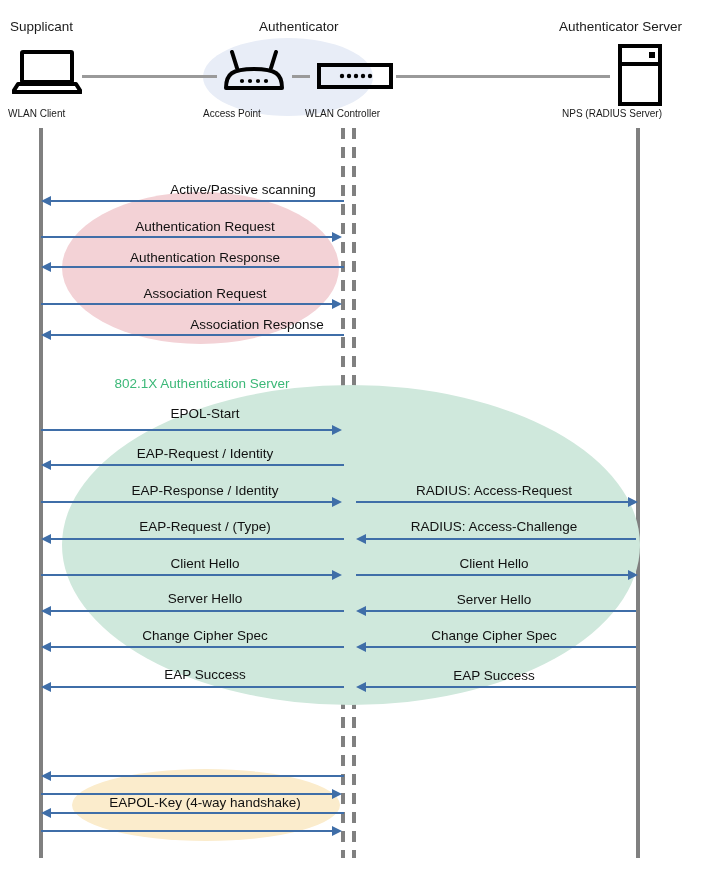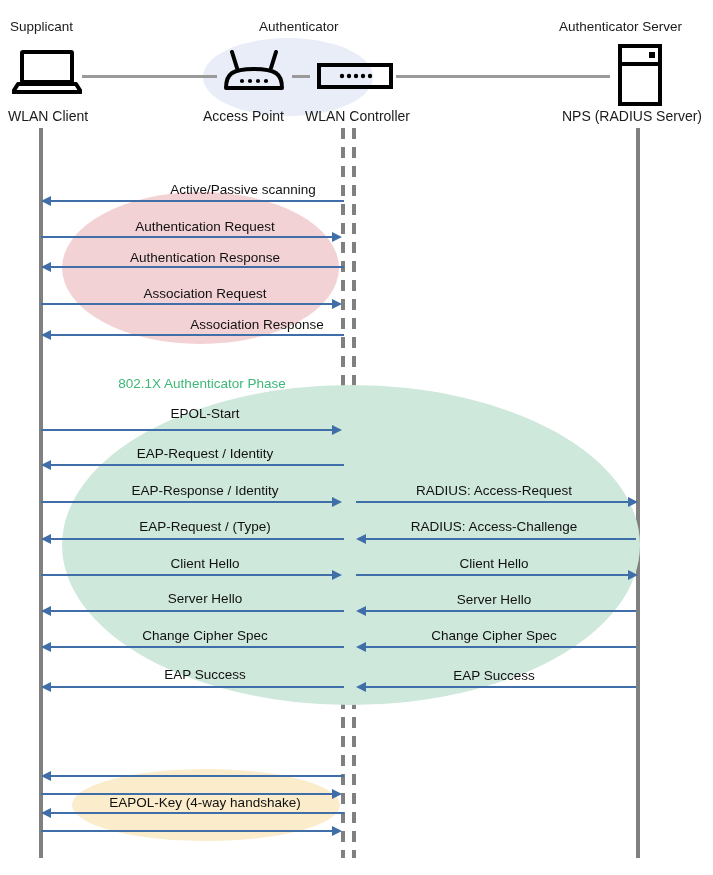--- a/index.html
+++ b/index.html
@@ -18,21 +18,21 @@
 
   
   .actor-title {
     position: absolute;
     font-size: 13.5px;
     color: #1a1a1a;
     white-space: nowrap;
   }
   .actor-caption {
     position: absolute;
-    font-size: 14px;
+    font-size: 10px;
     color: #1a1a1a;
     white-space: nowrap;
   }
   .auth-ellipse {
     position: absolute;
     left: 203px; top: 38px;
     width: 170px; height: 78px;
     background: #e8edf7;
     border-radius: 50%;
   }
@@ -162,21 +162,21 @@
   <div class="lifeline-dashed" style="left:352px; top:128px; height:730px;"></div>
   <div class="lifeline-solid" style="left:636px; top:128px; height:730px;"></div>
 
   <div class="phase-ellipse" style="left:62px; top:192px; width:277px; height:152px; background:#f3d2d6;"></div>
 
   <div class="phase-ellipse" style="left:62px; top:385px; width:578px; height:320px; background:#cfe8dc;"></div>
 
   <div class="phase-ellipse" style="left:72px; top:769px; width:268px; height:72px; background:#fbeccc;"></div>
 
 
-  <div class="phase-title" style="left:62px; top:374px; width:280px; color:#3cb878;">802.1X Authenticator Phase</div>
+  <div class="phase-title" style="left:62px; top:374px; width:280px; color:#3cb878;">802.1X Authentication Server</div>
 
 
   <div class="msg-label" style="left:205px; top:182px;margin-left:38px;">Active/Passive scanning</div>
   <div class="arrow-line" style="left:49px; top:200px; width:295px;"></div>
   <div class="arrow-head left" style="left:41px; top:196px;"></div>
 
   <div class="msg-label" style="left:205px; top:219px;">Authentication Request</div>
   <div class="arrow-line" style="left:41px; top:236px; width:296px;"></div>
   <div class="arrow-head right" style="left:332px; top:232px;"></div>
 

